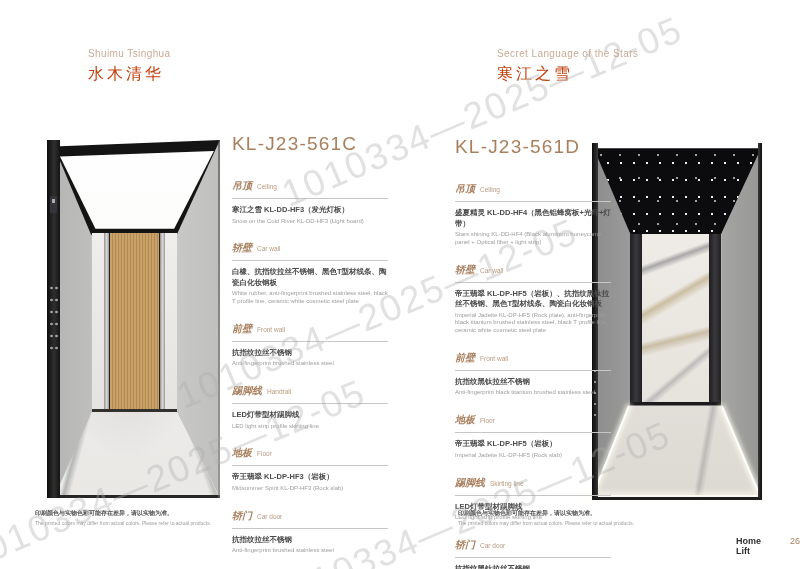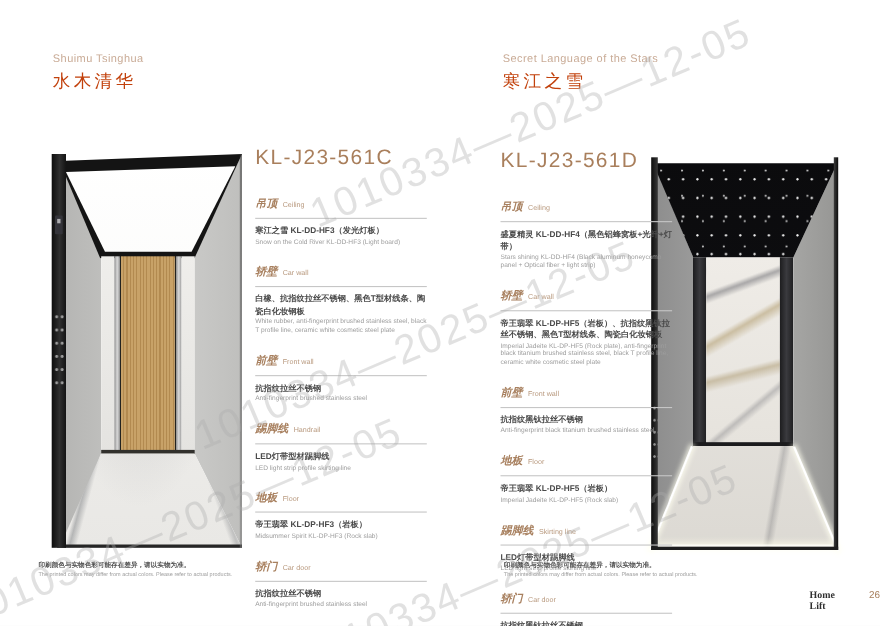--- a/index.html
+++ b/index.html
@@ -5,40 +5,40 @@
   html,body{margin:0;padding:0;background:#fff;}
   body{font-family:"Liberation Sans","DejaVu Sans",sans-serif;}
   .page{position:relative;width:800px;height:569px;background:#fff;overflow:hidden;border-bottom:1px solid #e4e4e4;}
 
   
   .wm-layer{position:absolute;inset:0;z-index:6;pointer-events:none;}
   .wm{position:absolute;font-size:37px;letter-spacing:2px;color:rgba(172,172,172,.36);
       white-space:nowrap;transform:rotate(-23deg);}
 
   
-  .hdr{position:absolute;z-index:2;}
+  .hdr{position:absolute;z-index:2;margin-left:40px;}
   .hdr .sub{font-size:10px;color:#c9ab96;letter-spacing:.4px;}
   .hdr .ttl{font-size:16px;color:#c2410c;letter-spacing:3px;margin-top:5px;}
 
   
   .specs{position:absolute;width:156px;z-index:2;}
   .model{font-size:19px;color:#a97f5c;letter-spacing:1.2px;font-weight:400;margin:0 0 20px 0;}
   .sec{margin-bottom:12px;}
   .sec .h-cn{font-size:10px;font-weight:700;color:#a8805f;font-style:italic;}
   .sec .h-en{font-size:6.5px;color:#b8997e;margin-left:5px;}
   .sec .rule{border:0;border-top:1px solid #c6c6c6;margin:5px 0 6px 0;}
   .sec .b-cn{font-size:7.5px;line-height:10.5px;font-weight:700;color:#4a4a4a;}
   .sec .b-en{font-size:6px;line-height:7.8px;color:#9d9d9d;margin-top:2px;}
 
   
   .footnote{position:absolute;z-index:2;}
   .footnote .f-cn{font-size:6px;font-weight:700;color:#4f4f4f;}
   .footnote .f-en{font-size:5px;color:#9d9d9d;margin-top:2px;}
   .page-footer{position:absolute;left:736px;top:536px;z-index:2;display:flex;align-items:baseline;}
-  .page-footer .brand{font-family:Liberation Serif, serif;font-weight:700;font-size:9px;color:#2f2f2f;}
+  .page-footer .brand{font-family:Liberation Sans, sans-serif;font-weight:700;font-size:9px;color:#2f2f2f;}
   .page-footer .pno{font-size:9px;color:#a8805f;margin-left:20px;}
 
   
   .cab{position:absolute;z-index:1;}
   .cab *{position:absolute;}
 
   
   .cab-left{left:47px;top:140px;width:173px;height:358px;background:#fff;}
   .cl-wall-l{inset:0;clip-path:polygon(7% 2%,26% 26%,26% 76%,7% 100%);
              background:linear-gradient(90deg,#b3b3b1,#dededc);}

